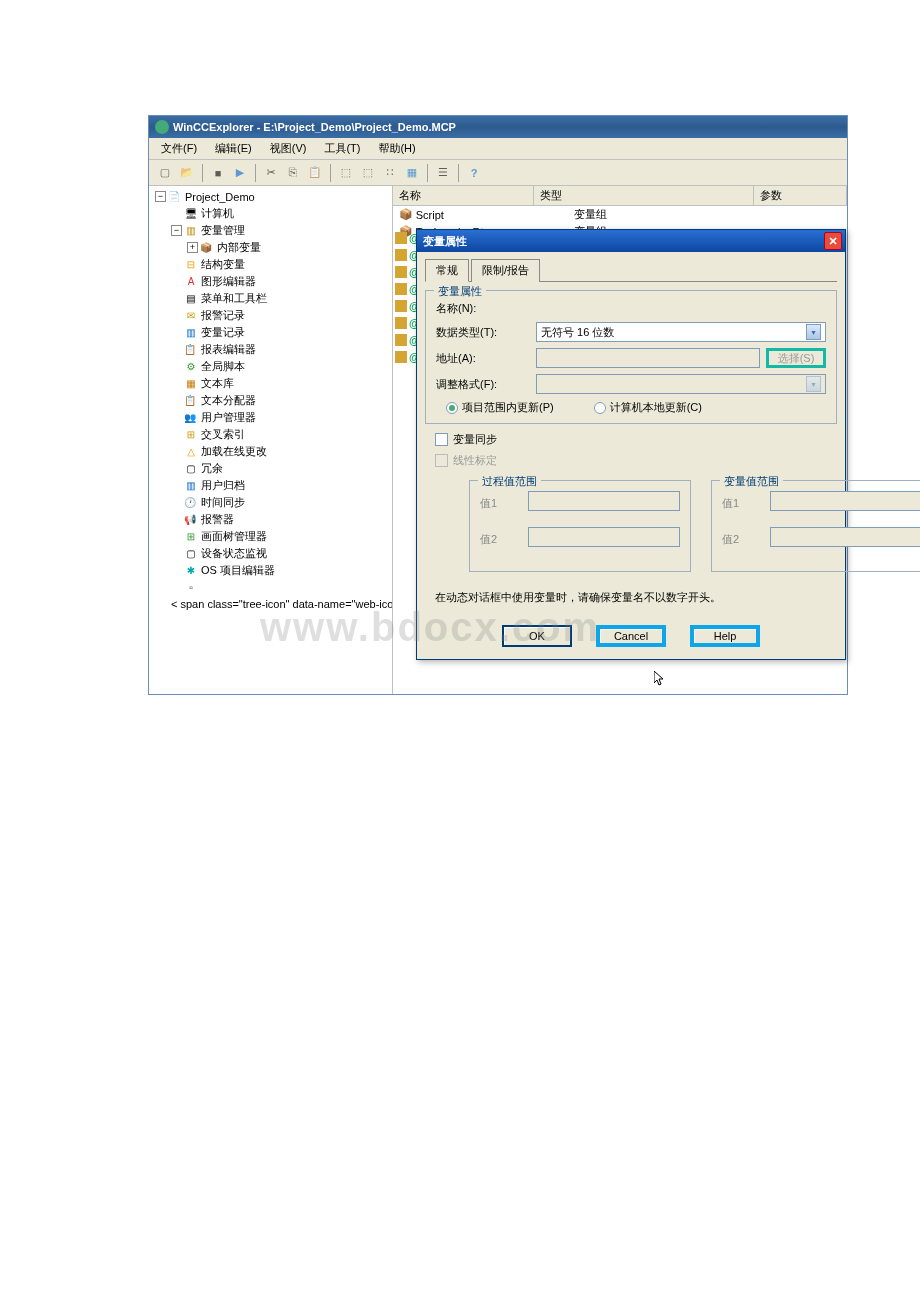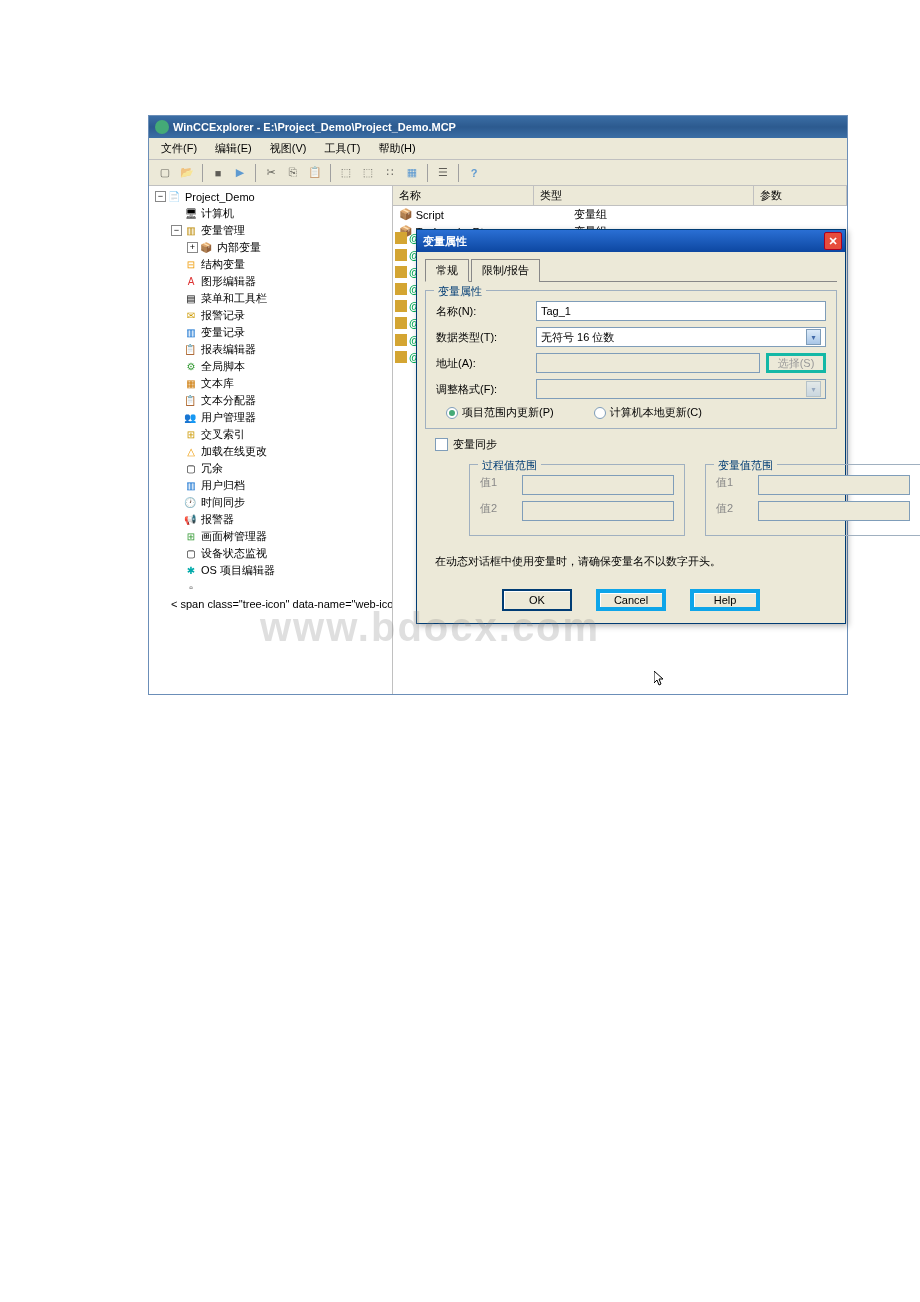--- a/index.html
+++ b/index.html
@@ -49,21 +49,21 @@
 .radio-row { display: flex; gap: 40px; margin-top: 4px; padding-left: 10px; align-items: center; }
 .radio-opt { display: flex; align-items: center; gap: 4px; }
 .radio-circle { width: 12px; height: 12px; border: 1px solid #7f9db9; border-radius: 50%; display: flex; align-items: center; justify-content: center; background: #fff; }
 .radio-dot { width: 6px; height: 6px; background: #4a7; border-radius: 50%; }
 .checkbox-row { display: flex; align-items: center; gap: 5px; margin: 6px 0 4px 10px; }
 .checkbox { width: 13px; height: 13px; border: 1px solid #7f9db9; background: #fff; }
 .checkbox.disabled { background: #ece9d8; border-color: #bbb; }
 .disabled-text { color: #999; }
 .range-row { display: flex; gap: 20px; padding-left: 44px; }
 .range-box { flex: 1; }
-.range-item { display: flex; align-items: flex-start; margin-bottom: 6px; gap: 14px; }
+.range-item { display: flex; align-items: flex-end; margin-bottom: 16px; gap: 20px; }
 .range-lbl { width: 28px; color: #888; }
 .note { margin: 10px 0 6px 10px; color: #000; }
 .dlg-buttons { display: flex; justify-content: center; gap: 24px; padding: 8px 24px 12px; }
 .dlg-btn { width: 70px; height: 22px; border: 4px solid #0ea5e9; background: #ece9d8; font-family: inherit; font-size: 11px; box-shadow: 1px 1px 0 #fff inset; cursor: pointer; }
 .dlg-btn.default { border: 2px solid #003c74; }
 .watermark { position: absolute; left: 260px; top: 605px; font-size: 40px; font-weight: bold; color: rgba(128,128,128,0.25); letter-spacing: 2px; pointer-events: none; }
 .cursor { position: absolute; width: 12px; height: 16px; pointer-events: none; }
 </style>
 </head>
 <body>
@@ -295,21 +295,20 @@
     </div>
     <div class="dlg-body">
       <div class="tabs">
         <div class="tab active">常规</div>
         <div class="tab">限制/报告</div>
       </div>
       <div class="fieldset">
         <div class="legend">变量属性</div>
         <div class="form-row">
           <span class="form-label">名称(N):</span>
-          <input class="form-input" value="Tag_1" style="">
         </div>
         <div class="form-row">
           <span class="form-label">数据类型(T):</span>
           <div class="form-select">
             <span>无符号 16 位数</span>
             <span class="select-arrow">▾</span>
           </div>
         </div>
         <div class="form-row">
           <span class="form-label">地址(A):</span>
@@ -333,20 +332,24 @@
           <div class="radio-opt">
             <span class="radio-circle"></span>
             <span>计算机本地更新(C)</span>
           </div>
         </div>
       </div>
       <div class="checkbox-row">
         <span class="checkbox"></span>
         <span>变量同步</span>
       </div>
+      <div class="checkbox-row">
+        <span class="checkbox disabled"></span>
+        <span class="disabled-text">线性标定</span>
+      </div>
       <div class="range-row">
         <div class="fieldset range-box">
           <div class="legend">过程值范围</div>
           <div class="range-item">
               <span class="range-lbl">值1</span>
               <input class="form-input disabled" disabled="" style="">
             </div>
           <div class="range-item">
               <span class="range-lbl">值2</span>
               <input class="form-input disabled" disabled="" style="">

